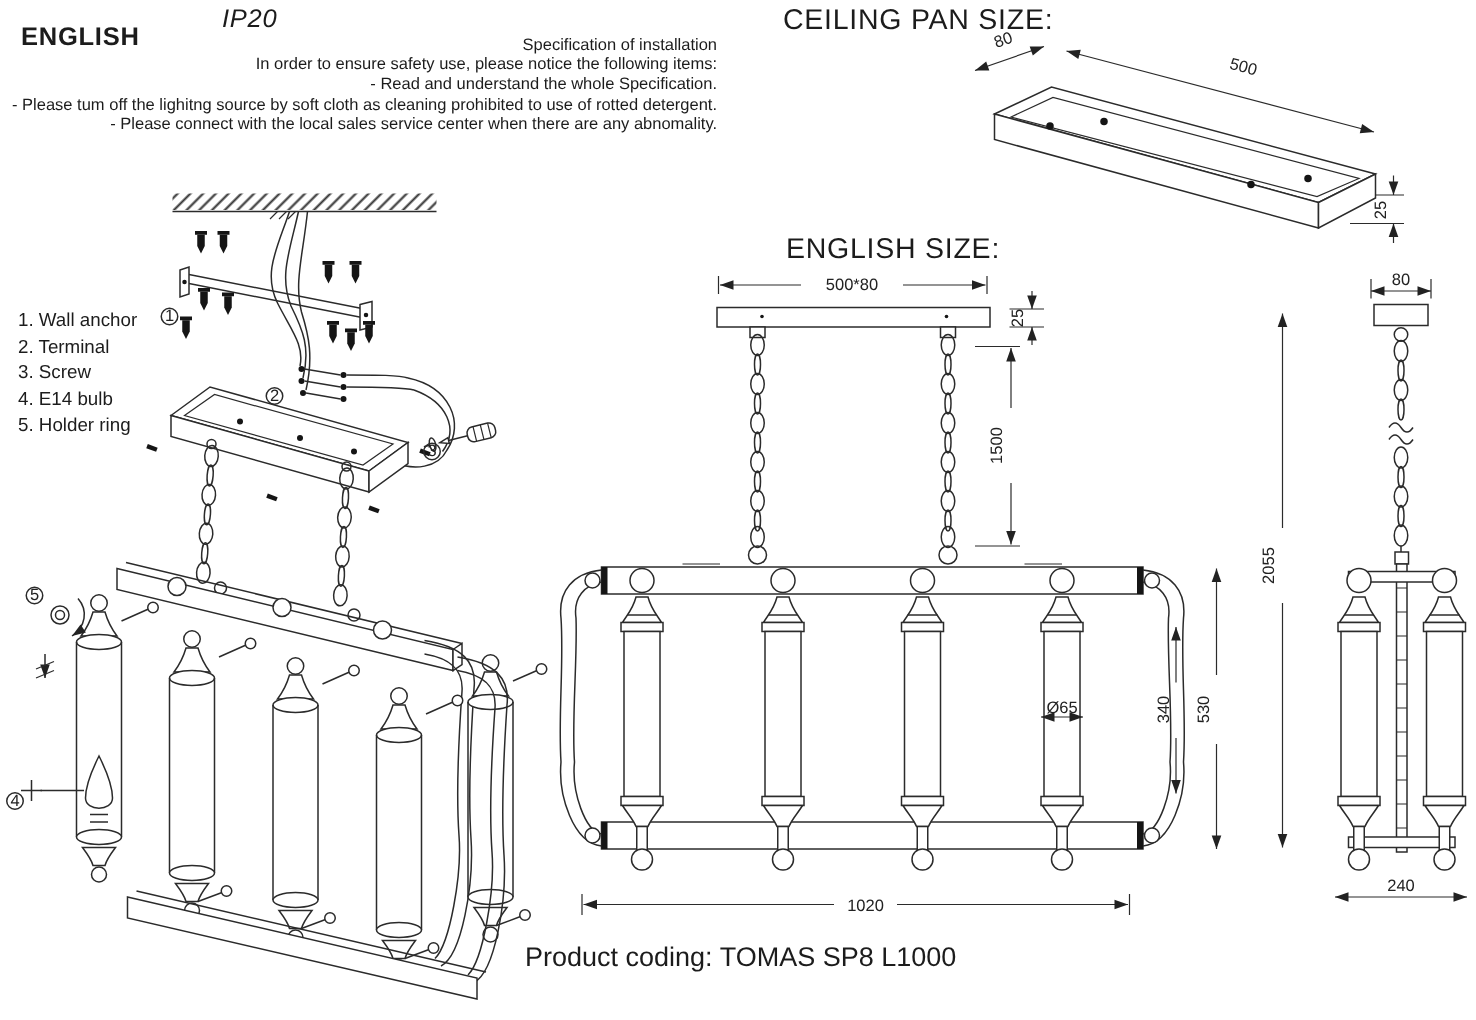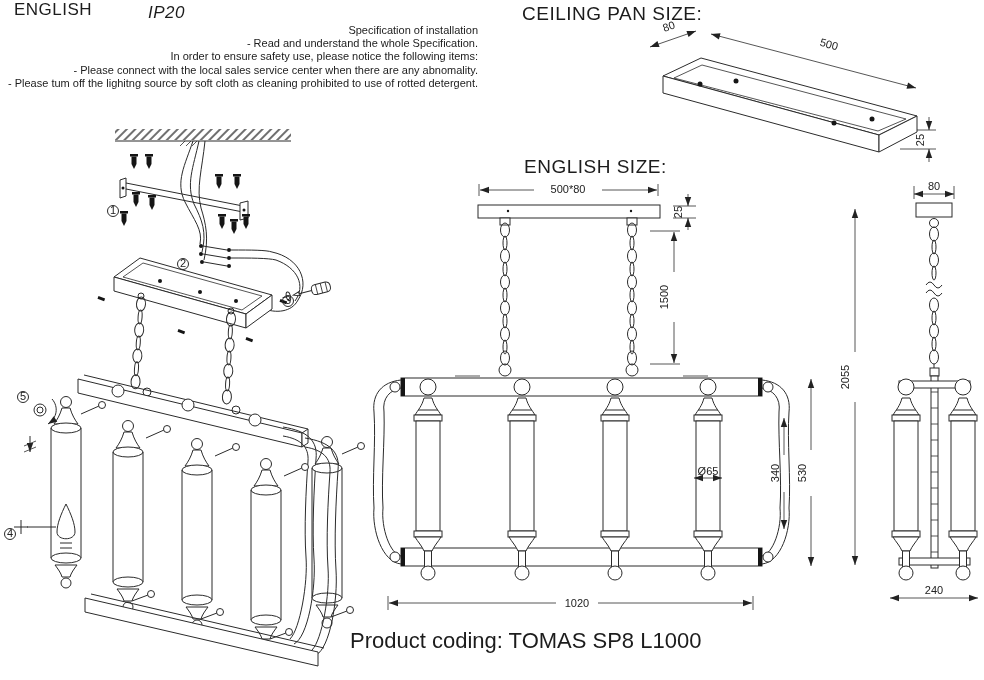--- a/index.html
+++ b/index.html
@@ -3,44 +3,51 @@
 <meta charset="utf-8">
 <style>
   html,body{margin:0;padding:0;background:#fff;}
   .canvas{position:relative;width:984px;height:680px;background:#fff;overflow:hidden;
           font-family:"Liberation Sans",sans-serif;color:#1c1c1c;}
   .abs{position:absolute;}
   .h1{font-size:17px;letter-spacing:.5px;}
   .spec{font-size:11px;line-height:13.2px;white-space:nowrap;}
   .parts{font-size:12.5px;line-height:17.6px;white-space:nowrap;}
   .sect{font-size:19px;letter-spacing:.5px;white-space:nowrap;}
-  .prod{font-size:22px;white-space:nowrap;text-align:right;}
+  .prod{font-size:18px;white-space:nowrap;text-align:right;}
   svg{position:absolute;left:0;top:0;}
   svg .ln{stroke:#2b2b2b;stroke-width:1;fill:none;}
   svg .thin{stroke:#2b2b2b;stroke-width:.8;fill:none;}
   svg .fillw{fill:#fff;stroke:#2b2b2b;stroke-width:1;}
   svg .blk{fill:#151515;stroke:none;}
   svg text{font-family:"Liberation Sans",sans-serif;font-size:11px;fill:#222;stroke:none;}
 </style>
 </head>
 <body>
 
 <div class="canvas">
 
-  <div class="abs h1" style="left:14px;top:0;">ENGLISH</div>
+  <div class="abs h1" style="left:14px;top:15px;font-weight:bold;">ENGLISH</div>
   <div class="abs h1" style="left:148px;top:3px;font-style:italic;">IP20</div>
 
   <div class="abs spec" style="left:8px;top:24px;text-align:right;">
     <div>Specification of installation</div>
+    <div>In order to ensure safety use, please notice the following items:</div>
     <div>- Read and understand the whole Specification.</div>
-    <div>In order to ensure safety use, please notice the following items:</div>
+    <div>- Please tum off the lighitng source by soft cloth as cleaning prohibited to use of rotted detergent.</div>
     <div>- Please connect with the local sales service center when there are any abnomality.</div>
-    <div>- Please tum off the lighitng source by soft cloth as cleaning prohibited to use of rotted detergent.</div>
   </div>
 
+  <div class="abs parts" style="left:12px;top:205px;">
+    <div>1. Wall anchor</div>
+    <div>2. Terminal</div>
+    <div>3. Screw</div>
+    <div>4. E14 bulb</div>
+    <div>5. Holder ring</div>
+  </div>
 
   <div class="abs sect" style="left:522px;top:3px;">CEILING PAN  SIZE:</div>
   <div class="abs sect" style="left:524px;top:156px;">ENGLISH SIZE:</div>
   <div class="abs prod" style="left:350px;top:628px;">Product coding: TOMAS SP8 L1000</div>
 
   <svg width="984" height="680" viewBox="0 0 984 680">
     <defs>
       <marker id="ar" markerUnits="userSpaceOnUse" markerWidth="10" markerHeight="8" refX="9.5" refY="4" orient="auto-start-reverse">
         <path d="M0.5,0.8 L9.5,4 L0.5,7.2 Z" fill="#222"></path>
       </marker>

